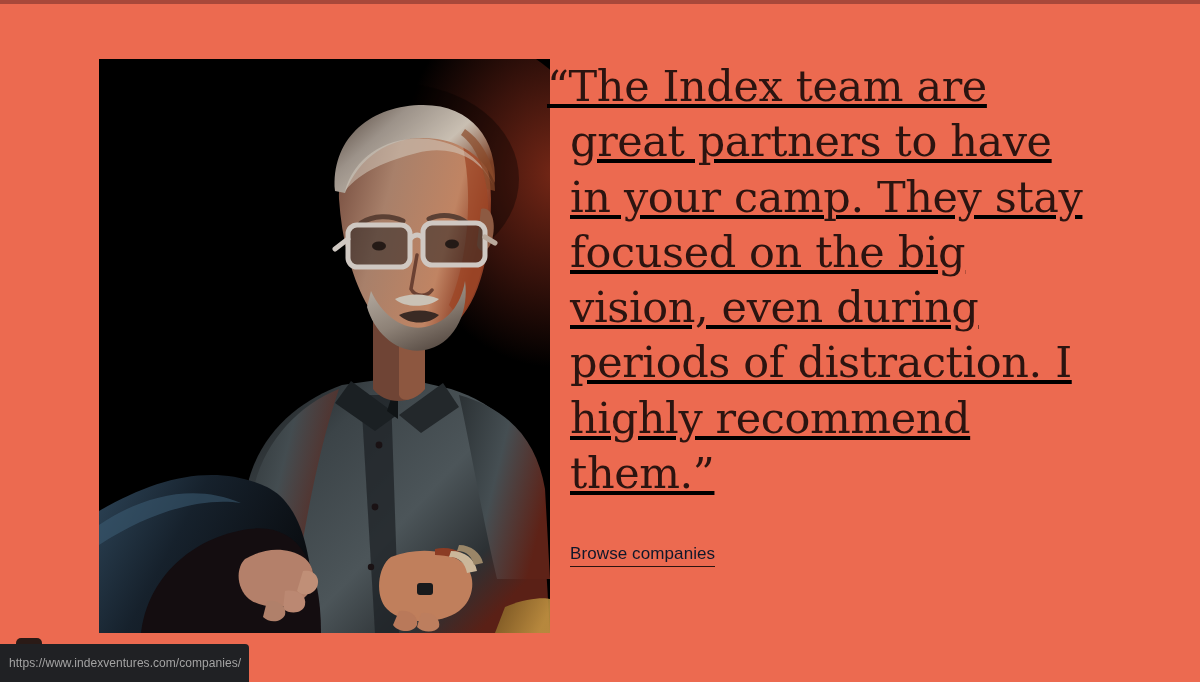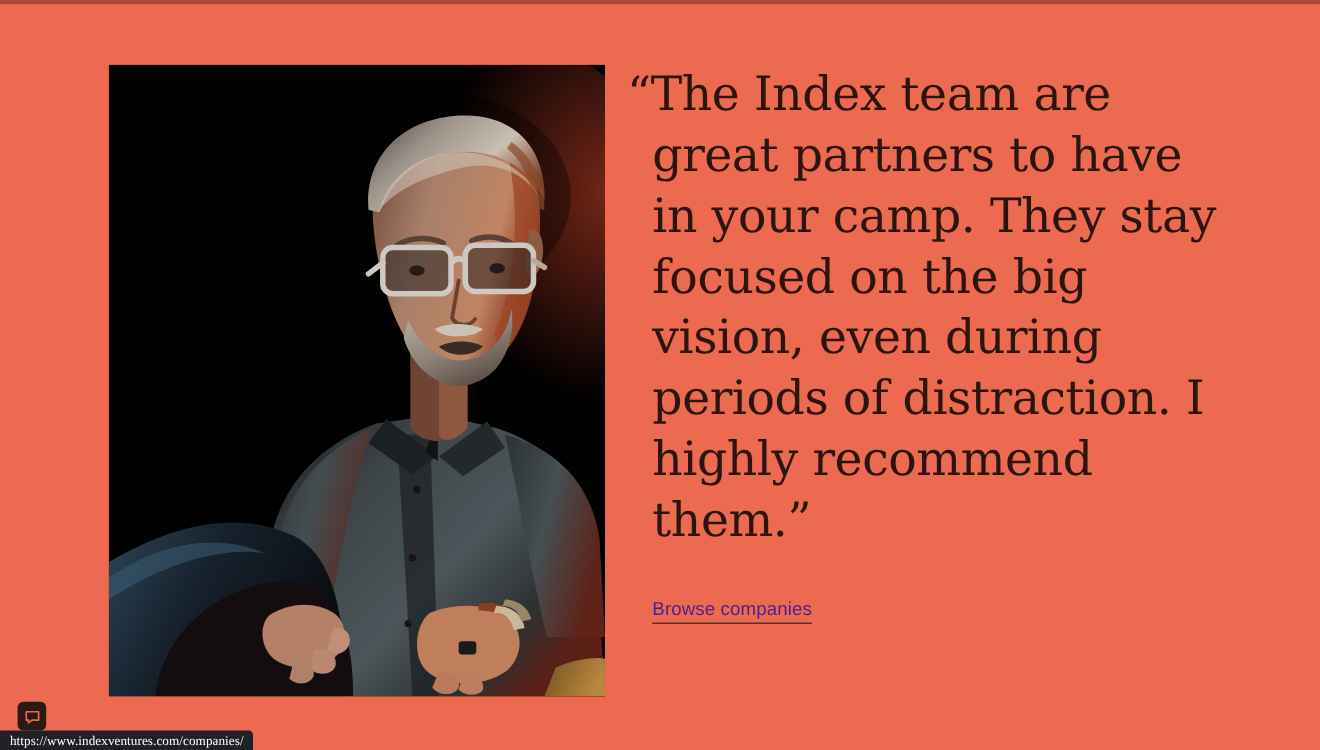--- a/index.html
+++ b/index.html
@@ -50,22 +50,23 @@
     height: 574px;
     flex: 0 0 451px;
     background: #000;
     overflow: hidden;
   }
   .portrait-svg { display: block; width: 451px; height: 574px; }
 
   
   .quote-col {
     flex: 1 1 auto;
-    padding-left: 43px;
+    padding-left: 20px;
     position: relative;
+    text-decoration: underline;
   }
   .quote-text {
     font-family: "DejaVu Serif", "Liberation Serif", serif;
     font-size: 43px;
     line-height: 1.285;
     color: #2c1410;
     letter-spacing: -0.4px;
     margin: 0;
     text-indent: -23px;
     max-width: 520px;
@@ -83,21 +84,21 @@
     color: #2c1410;
     text-decoration: none;
     border-bottom: 1.5px solid #2c1410;
     padding-bottom: 1px;
   }
   .browse-link {
     display: inline-block;
     margin-top: 43px;
     font-family: "Liberation Sans", sans-serif;
     font-size: 17px;
-    color: #4c1d95;
+    color: #0f172a;
     text-decoration: none;
     border-bottom: 1.5px solid #2c1410;
     padding-bottom: 2px;
     letter-spacing: 0.1px;
   }
 
   
   .support-widget {
     position: absolute;
     left: 16px;
@@ -110,24 +111,24 @@
     align-items: center;
     justify-content: center;
   }
   .support-widget svg { display: block; }
 
   
   .status-bar {
     position: absolute;
     left: 0;
     bottom: 0;
-    height: 18px;
+    height: 38px;
     background: #202124;
-    color: #ffffff;
-    font-family: Liberation Serif, serif;
+    color: #a3a3a3;
+    font-family: Liberation Sans, sans-serif;
     font-size: 12px;
     display: flex;
     align-items: center;
     padding: 0 8px 0 9px;
     border-top-right-radius: 4px;
     white-space: nowrap;
     letter-spacing: 0.05px;
   }
 </style>
 </head>

